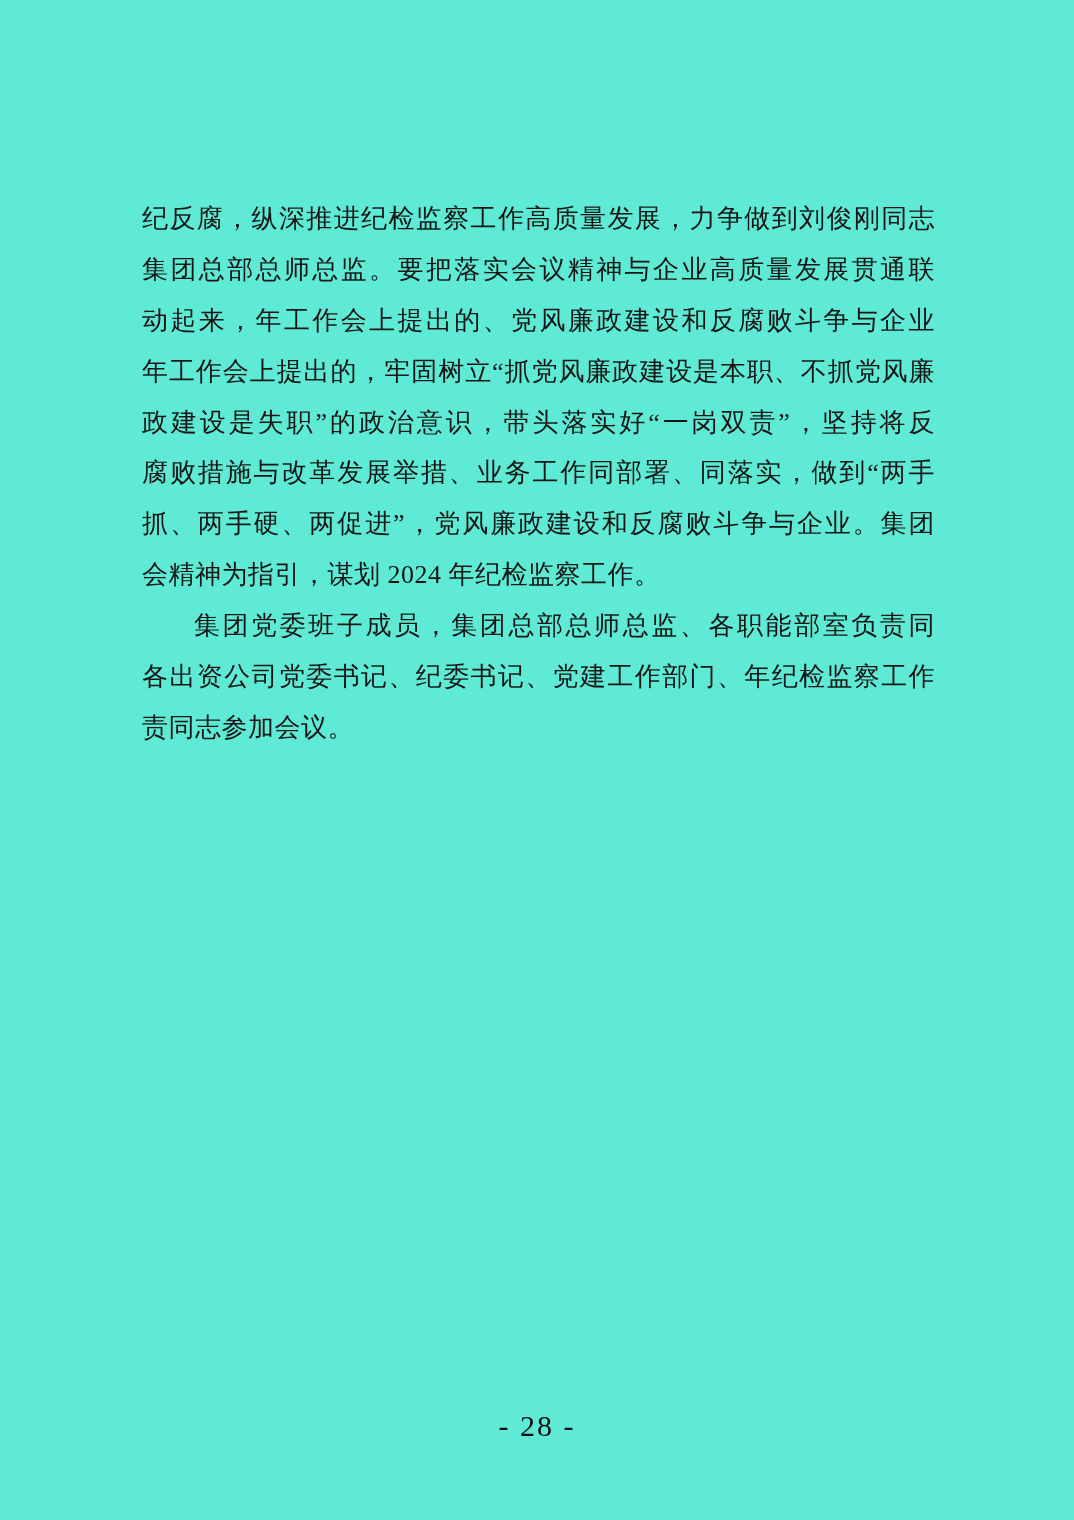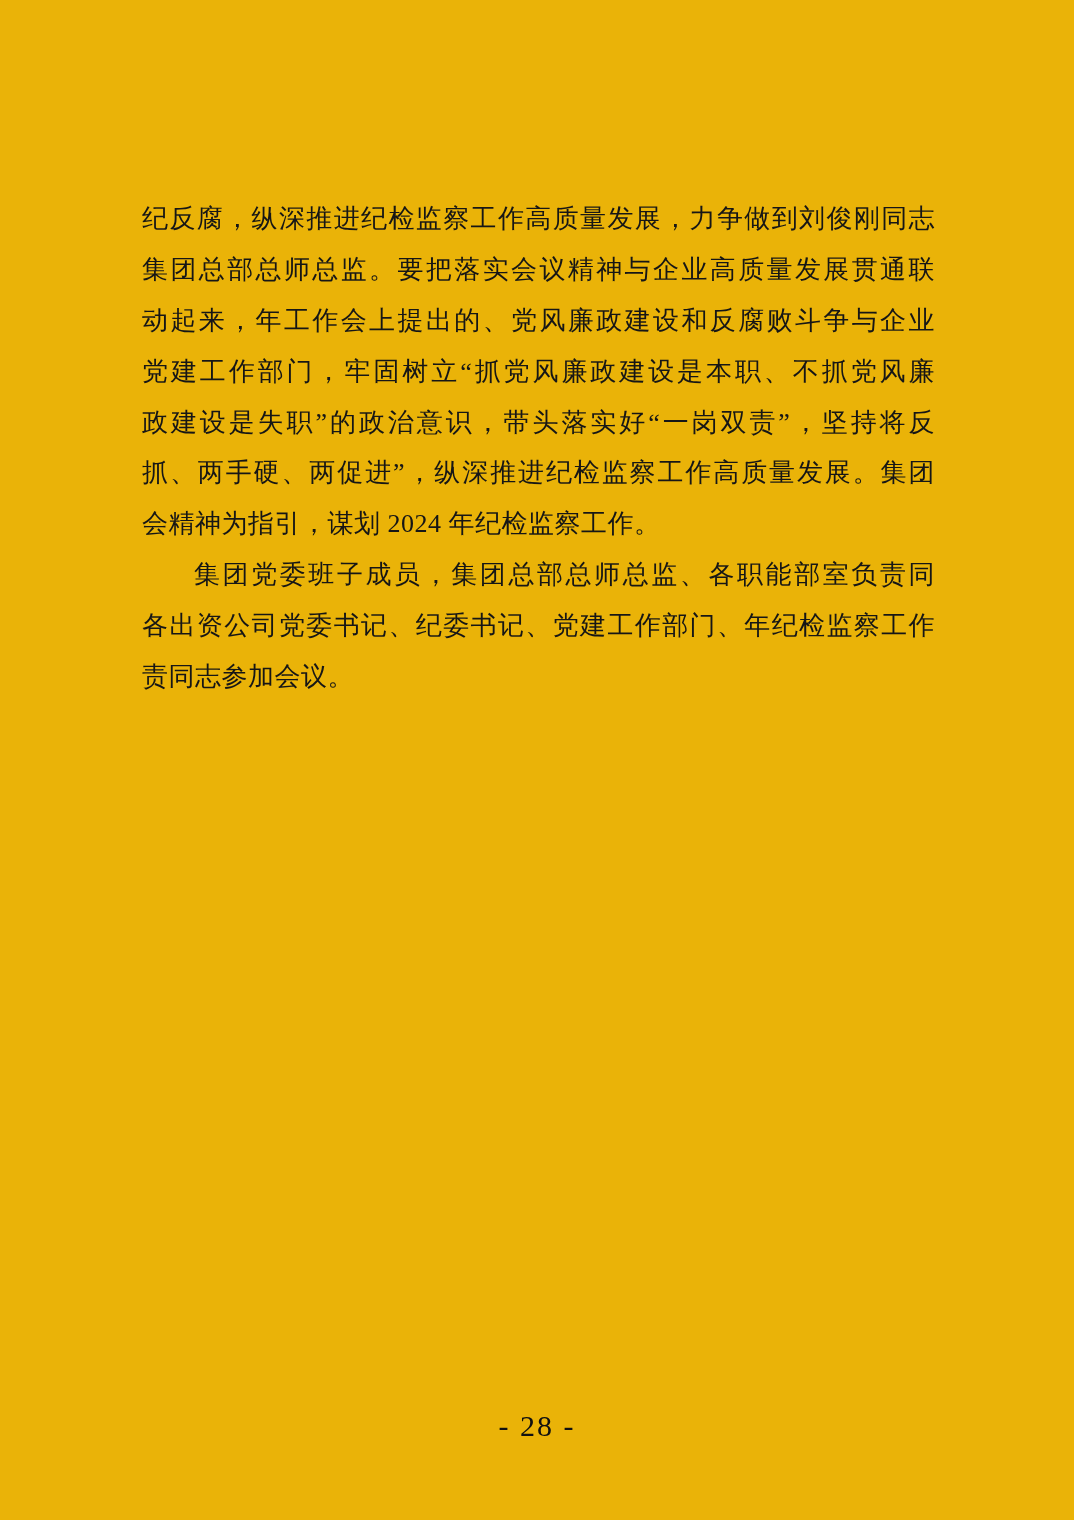--- a/index.html
+++ b/index.html
@@ -4,21 +4,21 @@
 <style>
   html, body {
     margin: 0;
     padding: 0;
     background: #ffffff;
   }
   .page {
     position: relative;
     width: 1074px;
     height: 1520px;
-    background: #eab308;
+    background: #5eead4;
     overflow: hidden;
     font-family: "Liberation Serif", "DejaVu Serif", serif;
     color: #161616;
   }
   .text-block {
     position: absolute;
     left: 142px;
     top: 194px;
     width: 793px;
   }
@@ -54,23 +54,24 @@
 </head>
 <body>
 
 <div class="page">
 
   <div class="text-block">
 
     <div class="line">纪反腐，纵深推进纪检监察工作高质量发展，力争做到刘俊刚同志</div>
     <div class="line">集团总部总师总监。要把落实会议精神与企业高质量发展贯通联</div>
     <div class="line">动起来，年工作会上提出的、党风廉政建设和反腐败斗争与企业</div>
-    <div class="line">党建工作部门，牢固树立“抓党风廉政建设是本职、不抓党风廉</div>
+    <div class="line">年工作会上提出的，牢固树立“抓党风廉政建设是本职、不抓党风廉</div>
     <div class="line">政建设是失职”的政治意识，带头落实好“一岗双责”，坚持将反</div>
-    <div class="line">抓、两手硬、两促进”，纵深推进纪检监察工作高质量发展。集团</div>
+    <div class="line">腐败措施与改革发展举措、业务工作同部署、同落实，做到“两手</div>
+    <div class="line">抓、两手硬、两促进”，党风廉政建设和反腐败斗争与企业。集团</div>
     <div class="line line--end">会精神为指引，谋划 2024 年纪检监察工作。</div>
 
     <div class="line line--indent">集团党委班子成员，集团总部总师总监、各职能部室负责同志，</div>
     <div class="line">各出资公司党委书记、纪委书记、党建工作部门、年纪检监察工作</div>
     <div class="line line--end">责同志参加会议。</div>
   </div>
 
   <div class="page-number">- 28 -</div>
 
 </div>

